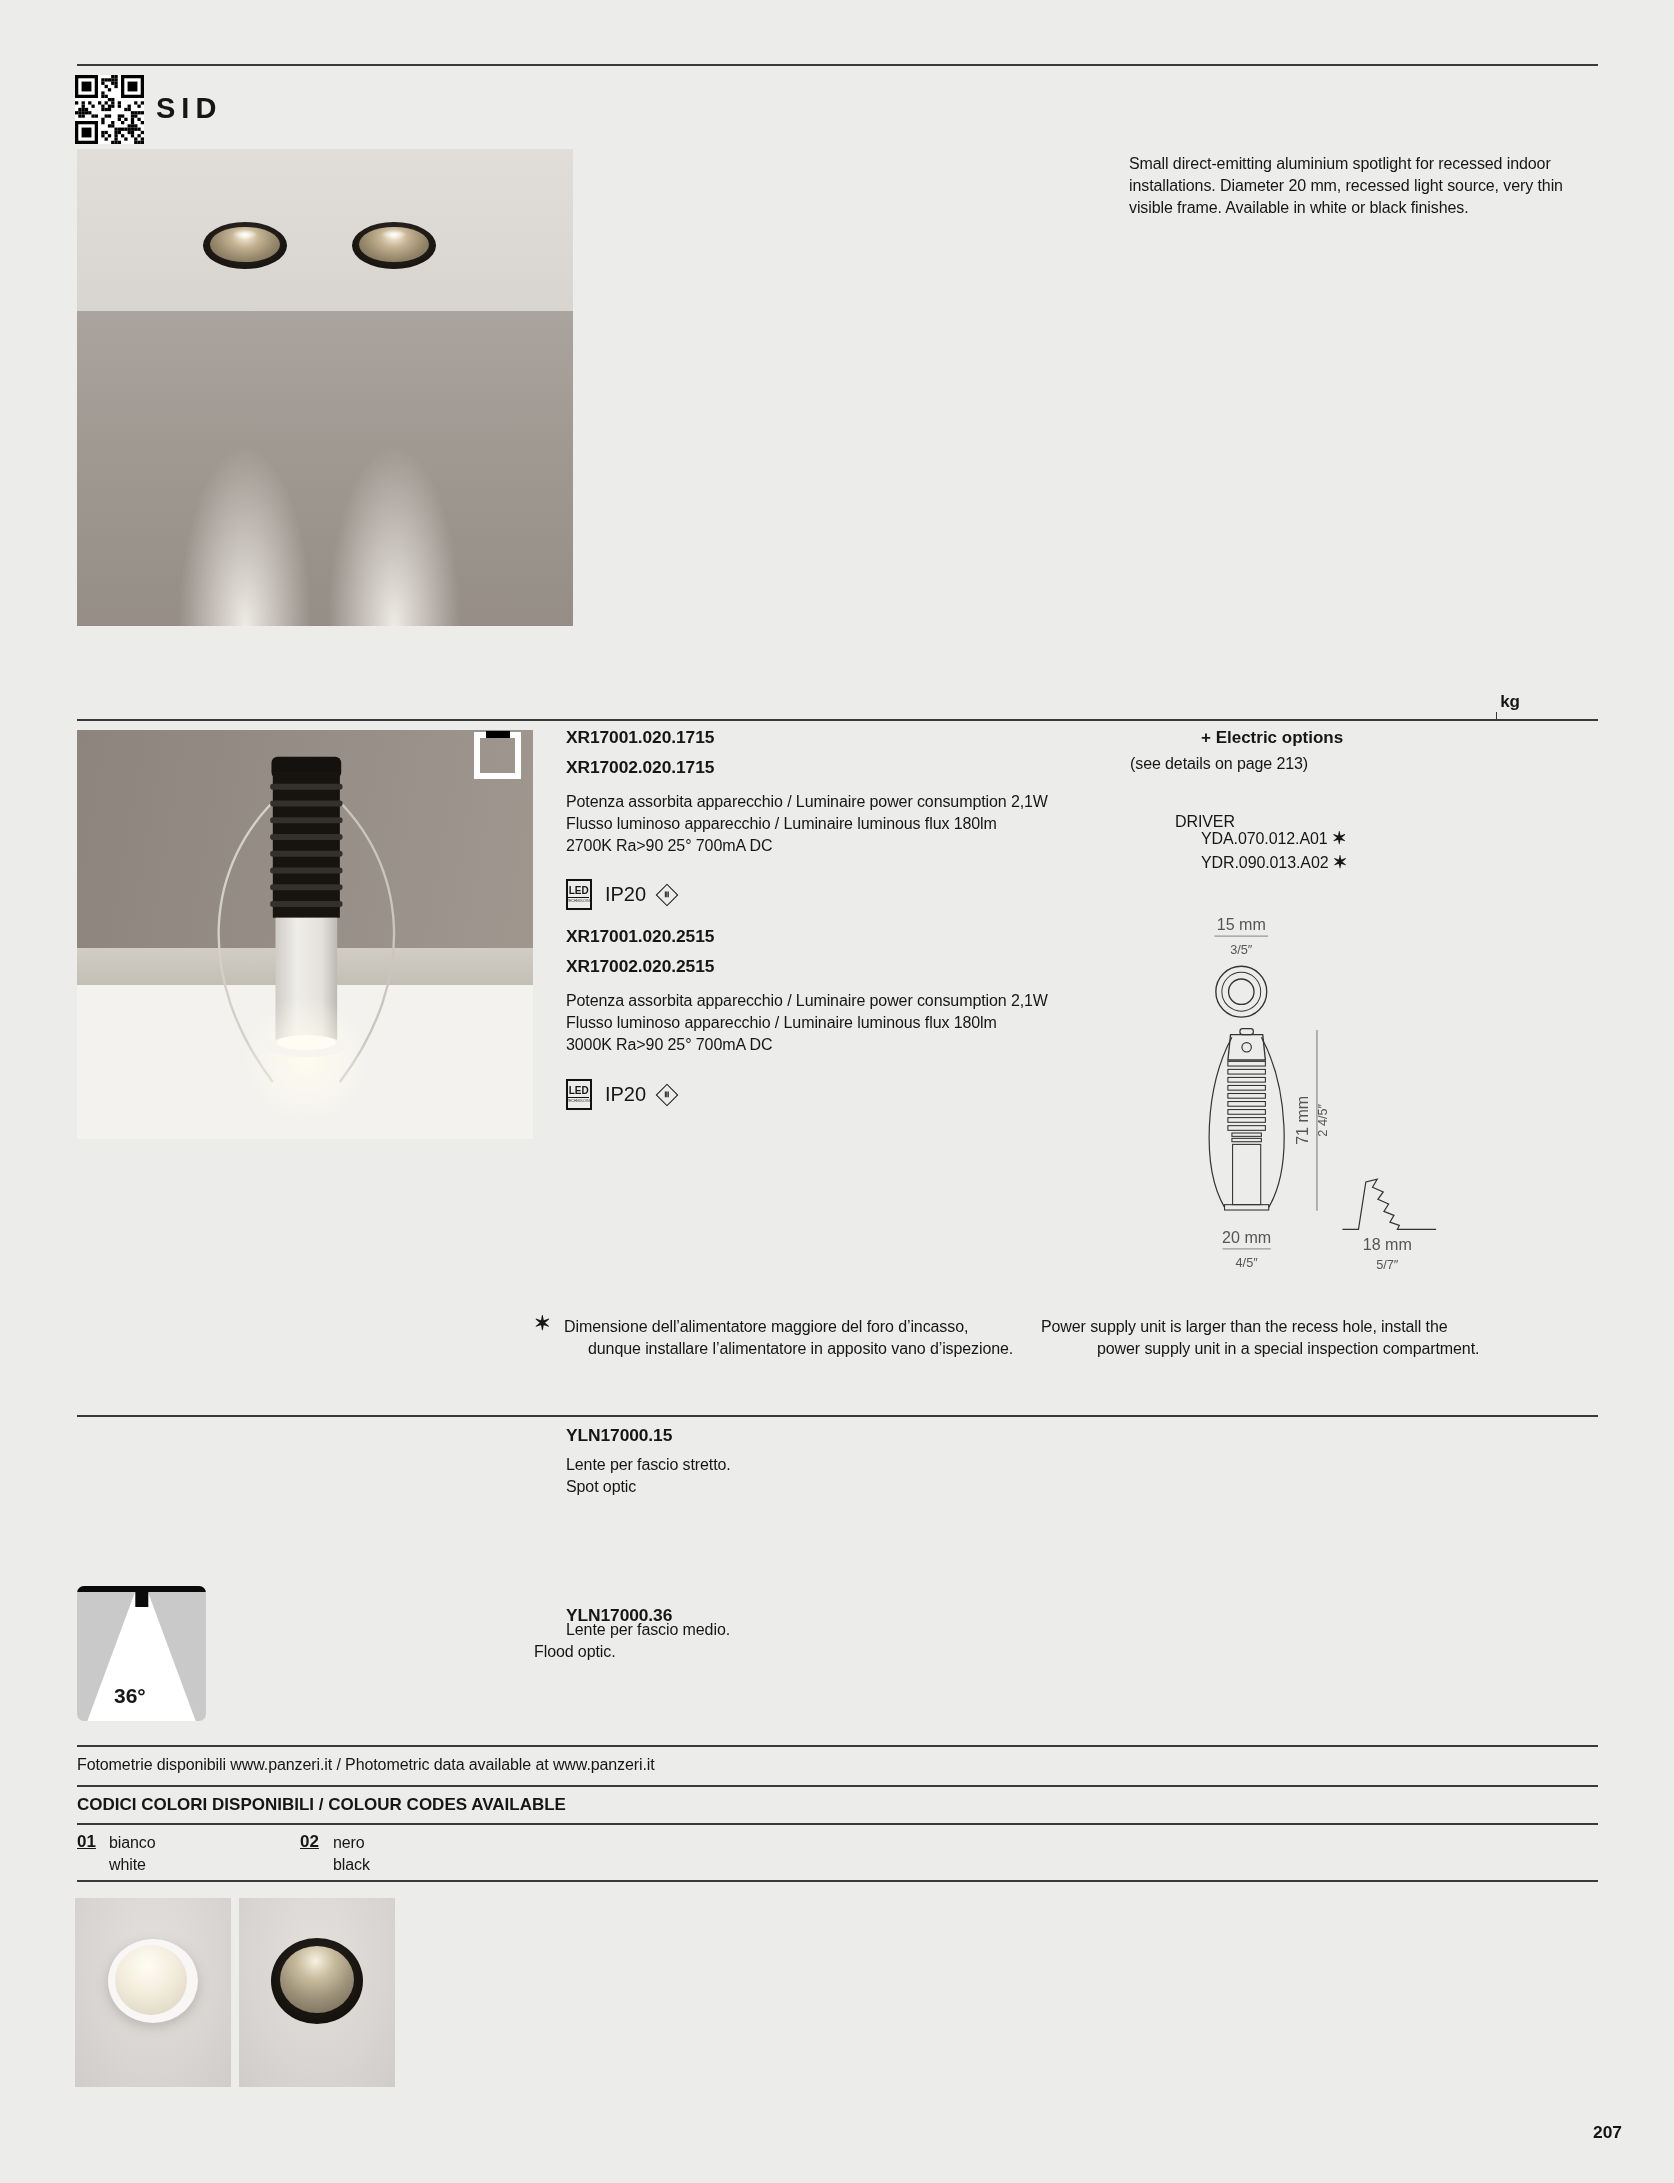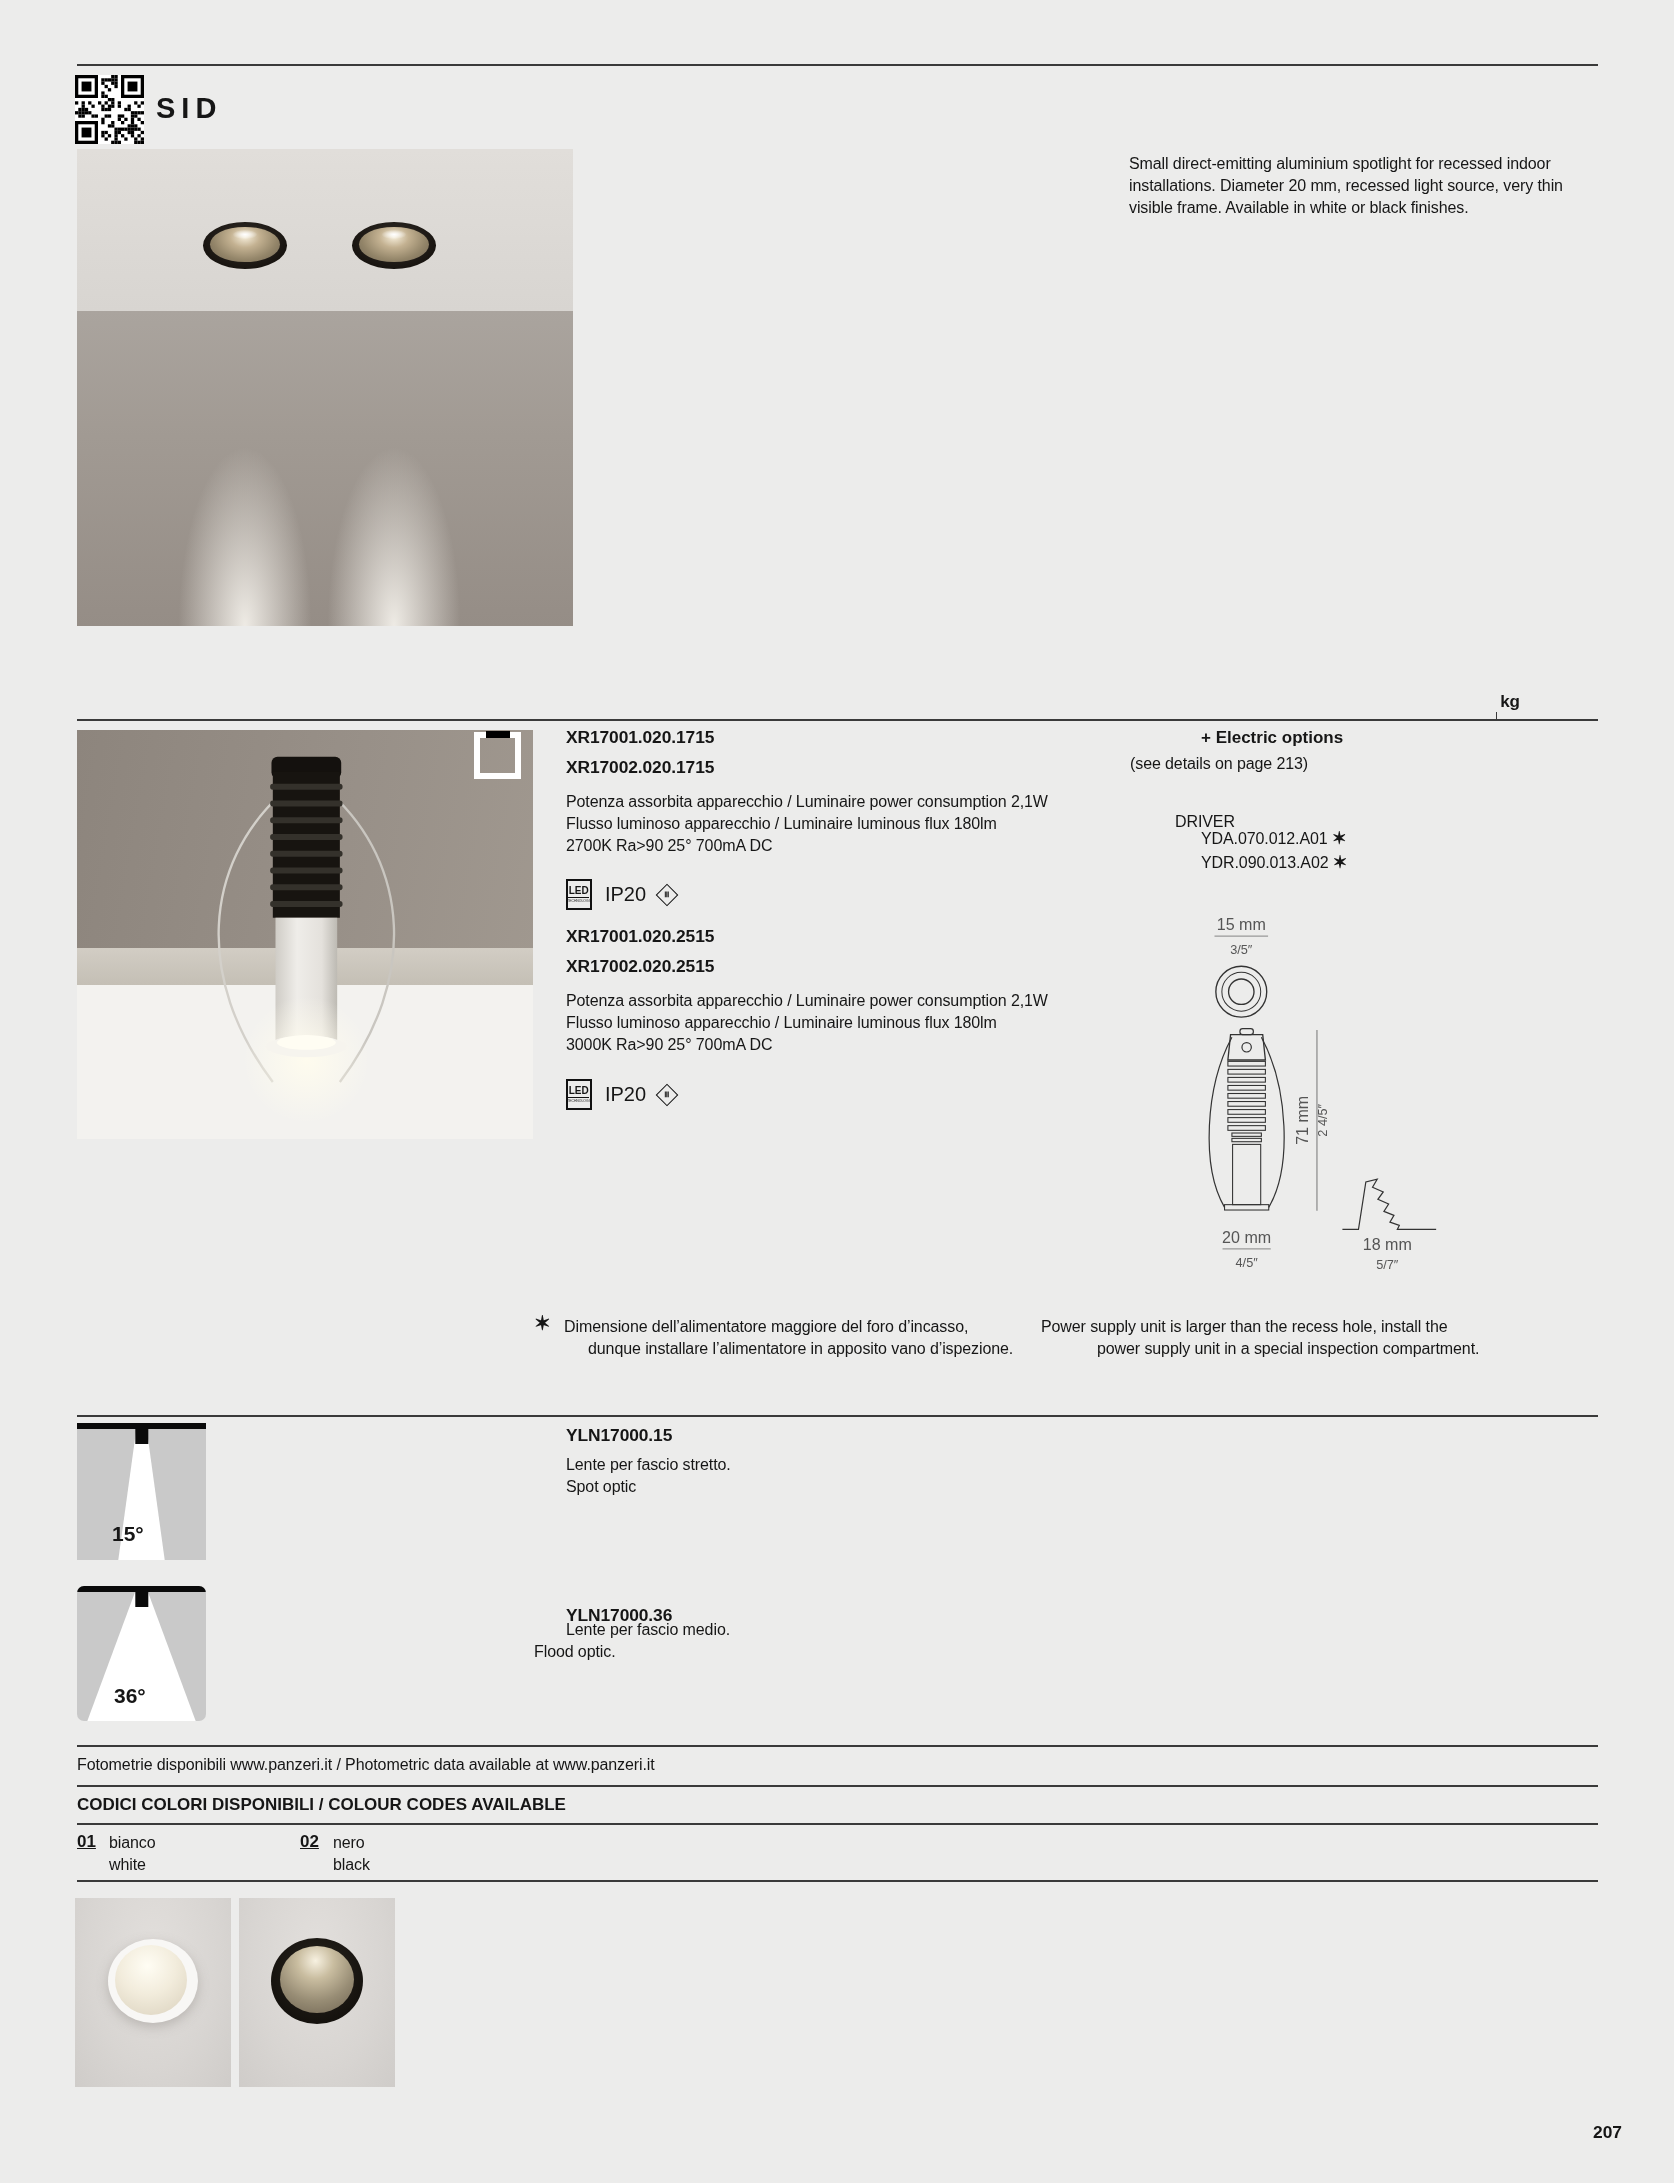--- a/index.html
+++ b/index.html
@@ -340,26 +340,20 @@
   </svg>
 
   <div class="abs b" style="left:534px;top:1311px;font-size:20px;">✶</div>
   <div class="abs f24 nw" style="left:564px;top:1316px;">Dimensione dell’alimentatore maggiore del foro d’incasso,</div>
   <div class="abs f24 nw" style="left:588px;top:1338px;">dunque installare l’alimentatore in apposito vano d’ispezione.</div>
   <div class="abs f24 nw" style="left:1041px;top:1316px;">Power supply unit is larger than the recess hole, install the</div>
   <div class="abs f24 nw" style="left:1097px;top:1338px;">power supply unit in a special inspection compartment.</div>
 
   <div class="hr" style="left:77px;top:1415px;width:1521px;height:1.7px;"></div>
 
-  <div class="lens-box" style="top:1423px;height:137px;">
-    <div class="lens-cone cone15"></div>
-    <div class="lens-bar"></div>
-    <div class="lens-nub"></div>
-    <div class="lens-angle" style="left:35px;top:99px;">15°</div>
-  </div>
   <div class="abs f26b" style="left:566px;top:1425px;">YLN17000.15</div>
   <div class="abs f24 nw" style="left:566px;top:1454px;">Lente per fascio stretto.</div>
   <div class="abs f24 nw" style="left:566px;top:1476px;">Spot optic</div>
 
   <div class="lens-box" style="top:1586px;height:135px;border-radius:7px;">
     <div class="lens-cone cone36"></div>
     <div class="lens-bar"></div>
     <div class="lens-nub"></div>
     <div class="lens-angle" style="left:37px;top:98px;">36°</div>
   </div>

